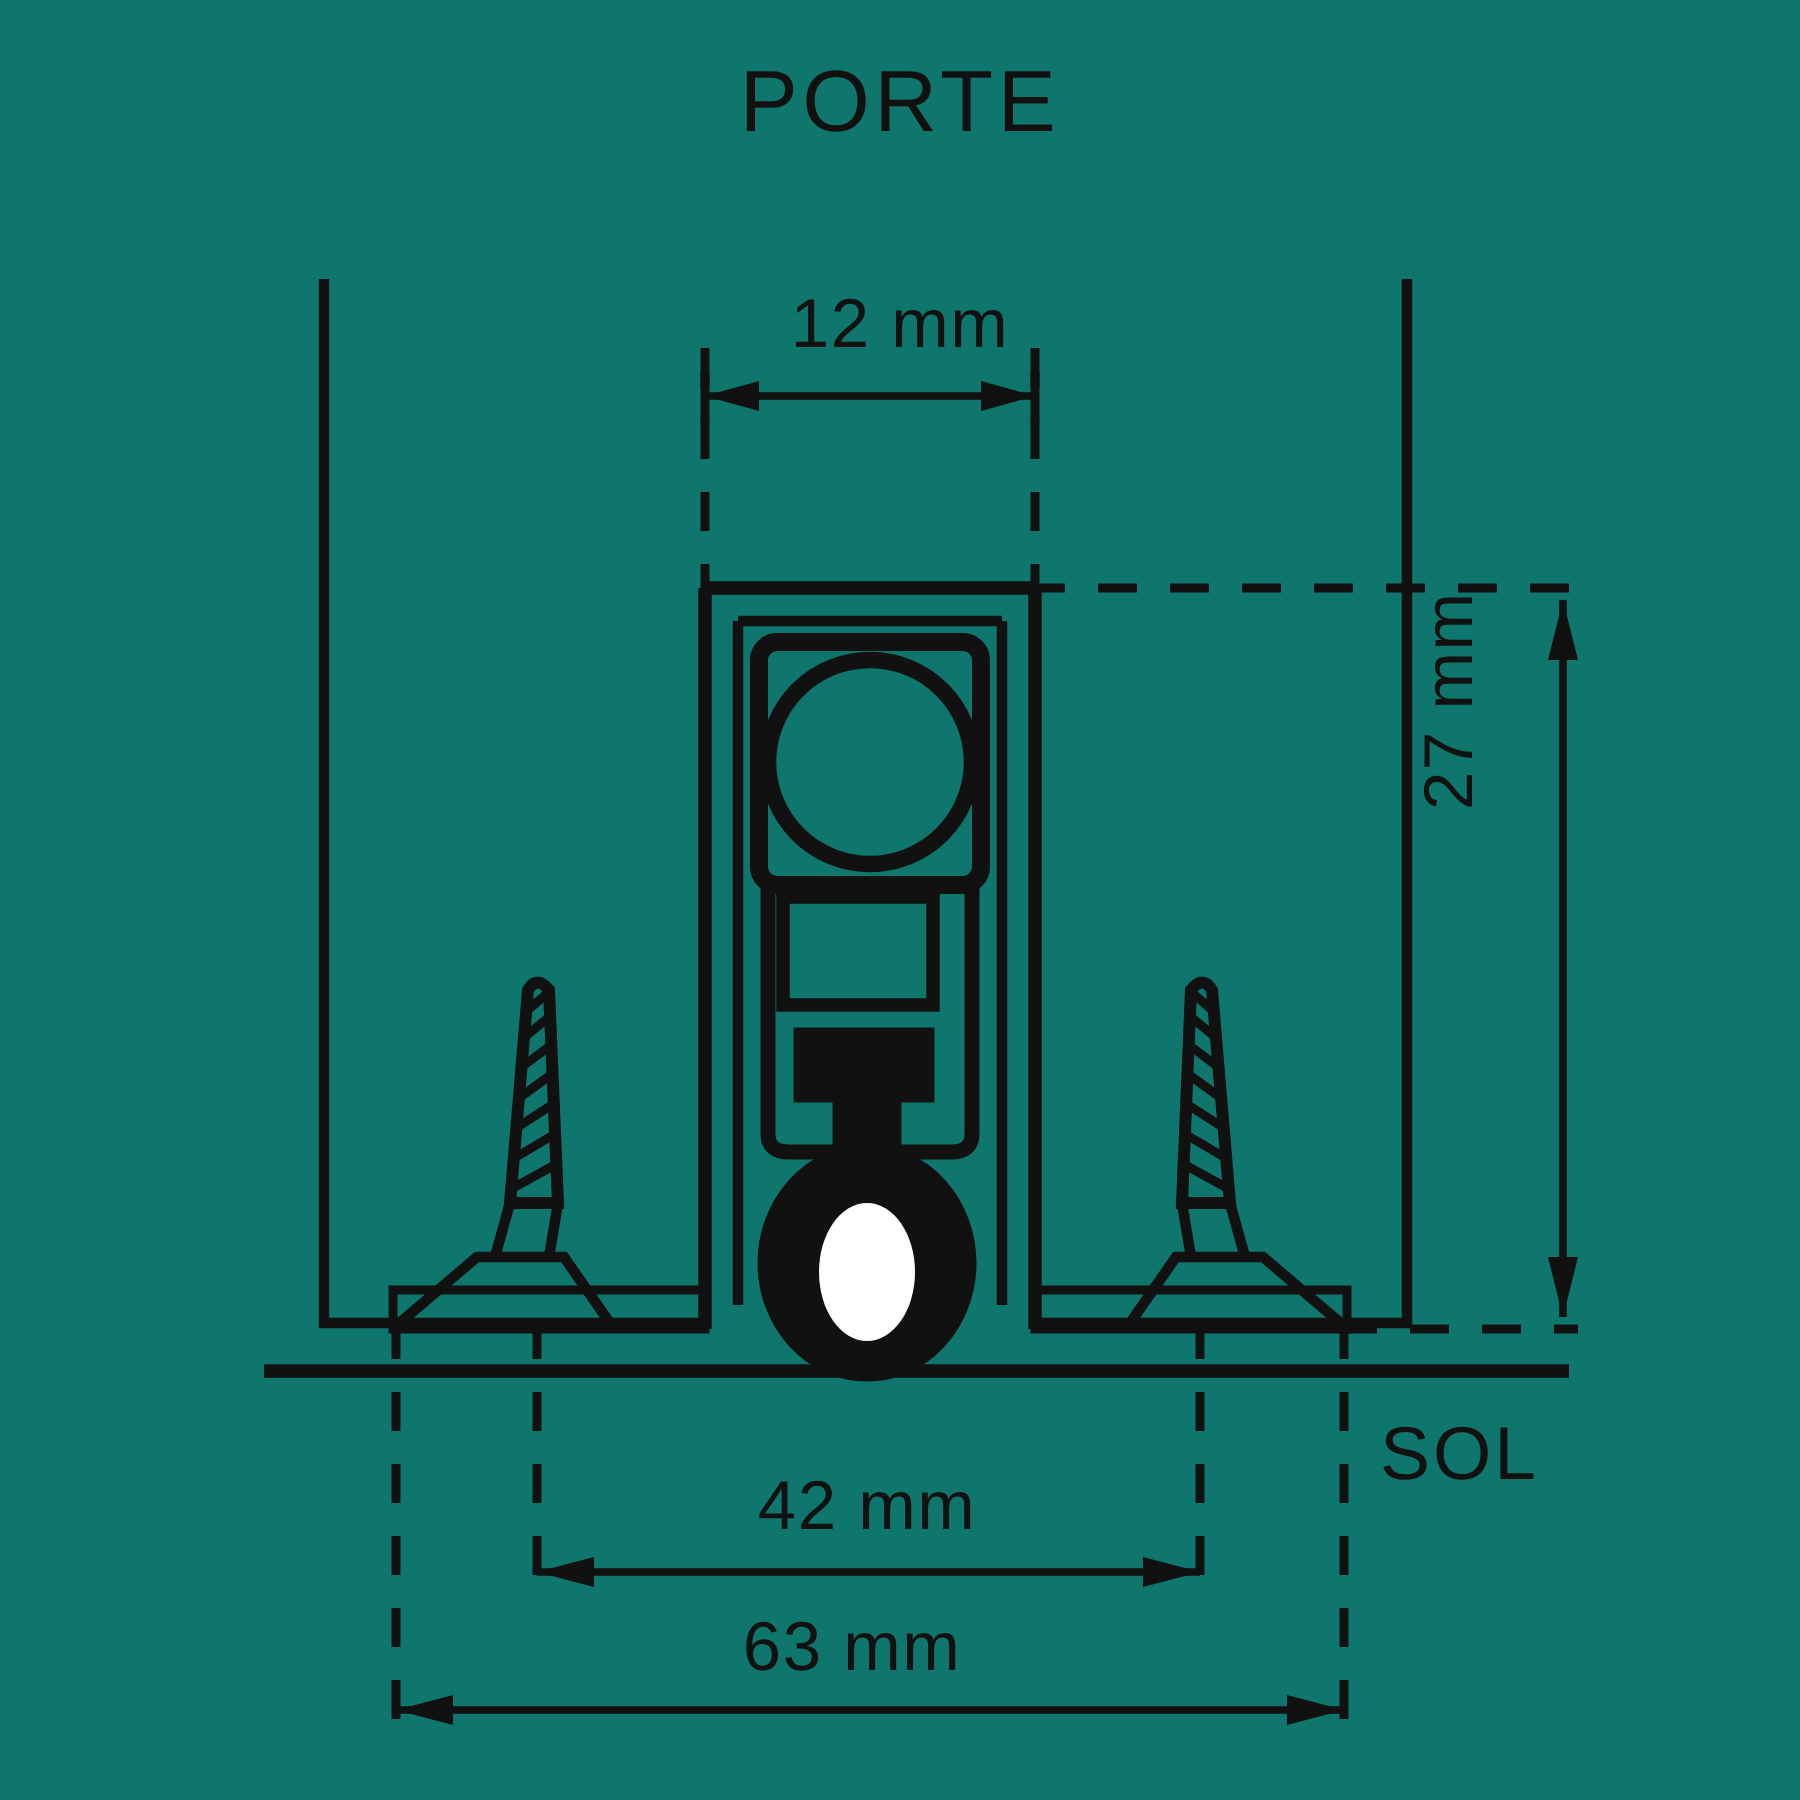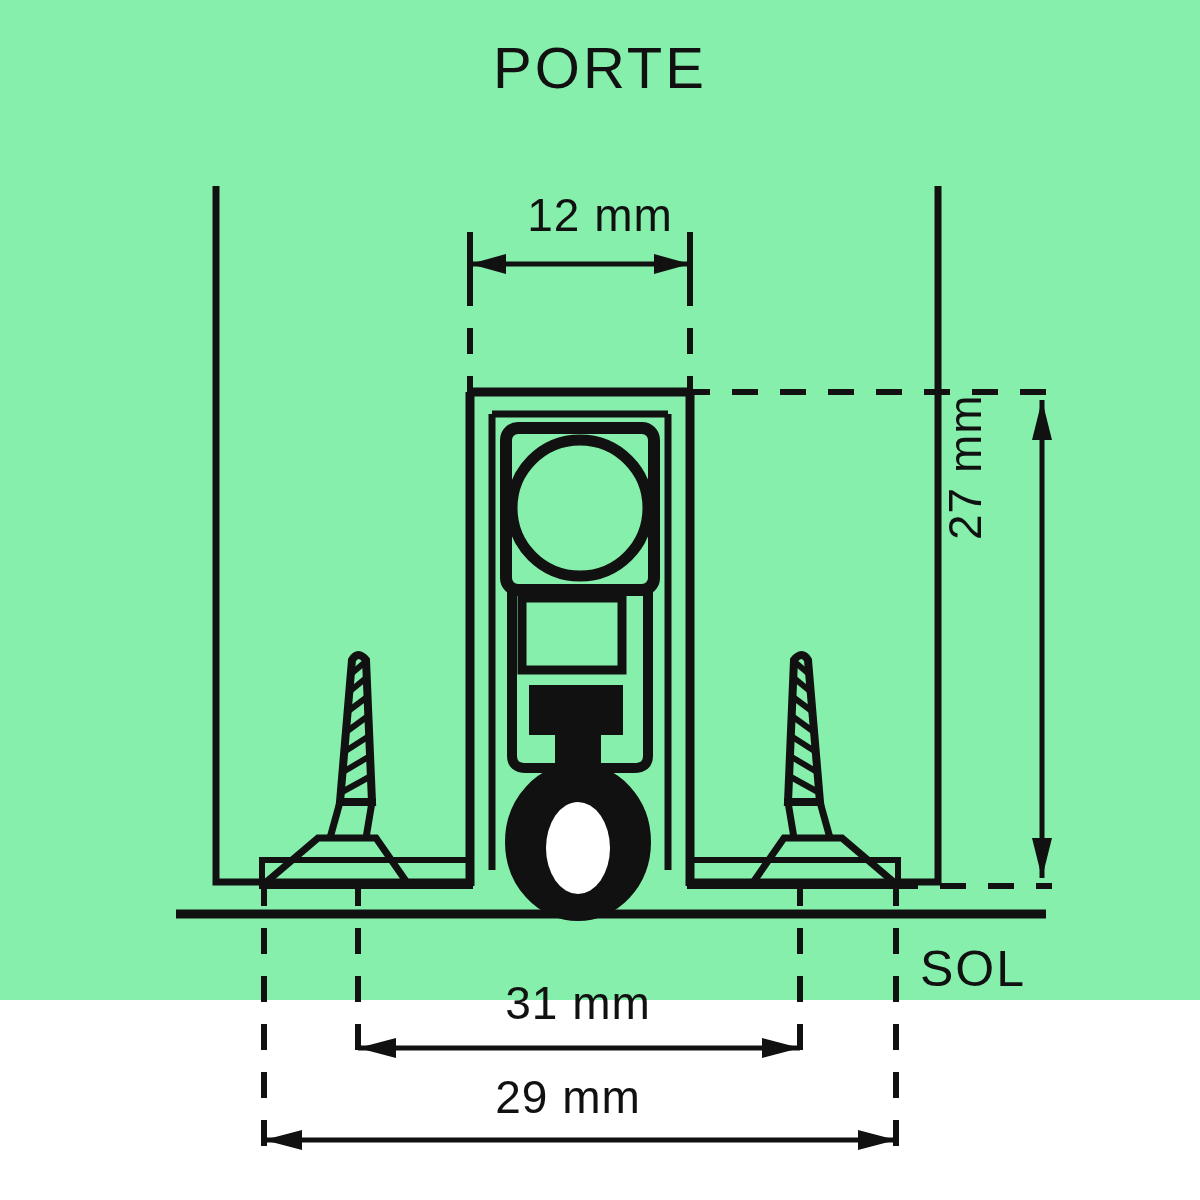--- a/index.html
+++ b/index.html
@@ -10,22 +10,22 @@
   }
   body {
     width: 1200px;
     height: 1200px;
     font-family: "Liberation Sans", sans-serif;
     overflow: hidden;
   }
   #stage {
     position: relative;
     width: 1200px;
-    height: 1000px;
-    background: #86efac;
+    height: 1200px;
+    background: #0f766e;
   }
   #drawing {
     position: absolute;
     top: 0;
     left: 0;
     width: 1200px;
     height: 1200px;
     display: block;
   }
   .lbl {
@@ -201,19 +201,19 @@
     </g>
 
   </svg>
 
   <div class="lbl" id="label-porte">PORTE</div>
 
   <div class="lbl" id="label-12mm">12 mm</div>
 
   <div class="lbl" id="label-27mm">27 mm</div>
 
-  <div class="lbl" id="label-25mm">31 mm</div>
-
-  <div class="lbl" id="label-34mm">29 mm</div>
+  <div class="lbl" id="label-25mm">42 mm</div>
+
+  <div class="lbl" id="label-34mm">63 mm</div>
 
   <div class="lbl" id="label-sol">SOL</div>
 
 </div>
 
 </body></html>

